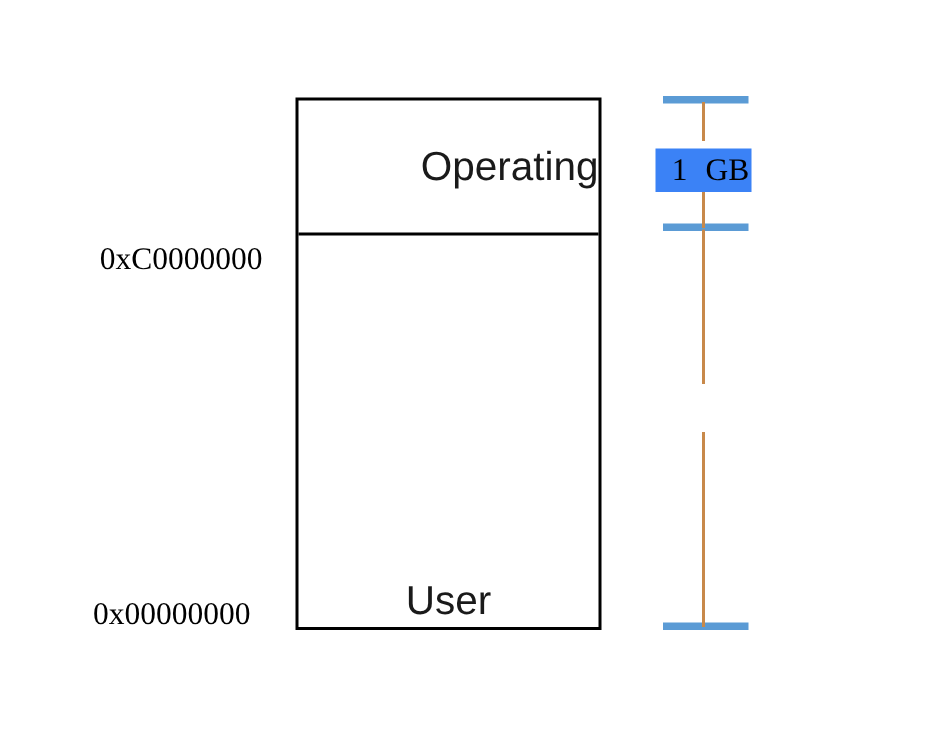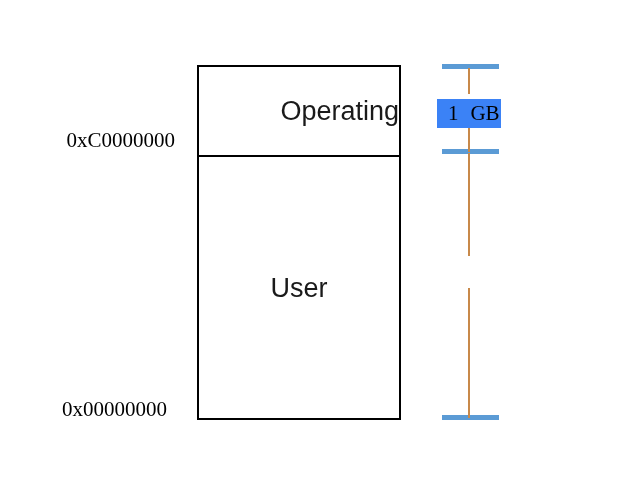--- a/index.html
+++ b/index.html
@@ -19,21 +19,21 @@
   
   .addr-label {
     position: absolute;
     font-family: "Liberation Serif", serif;
     font-size: 21px;
     color: #000000;
     white-space: nowrap;
     text-align: right;
     letter-spacing: 0px;
   }
-  #addr-high { left: 20px; top: 128px; width: 155px; }
+  #addr-high { left: 20px; top: 160px; width: 155px; }
   #addr-low  { left: 12px; top: 397px; width: 155px; }
 
   
   #memory-map {
     position: absolute;
     left: 197px;
     top: 65px;
     width: 204px;
     height: 355px;
     border: 2px solid #000000;
@@ -49,21 +49,21 @@
     flex-direction: column;
     align-items: flex-end;
     justify-content: center;
     gap: 40px;
   }
   #user-region {
     flex: 1;
     display: flex;
     flex-direction: column;
     align-items: center;
-    justify-content: center;
+    justify-content: flex-end;
   }
   .region-line {
     font-family: "Liberation Sans", sans-serif;
     font-size: 27px;
     line-height: 36px;
     color: #1a1a1a;
     text-align: center;
     white-space: nowrap;
   }
 

